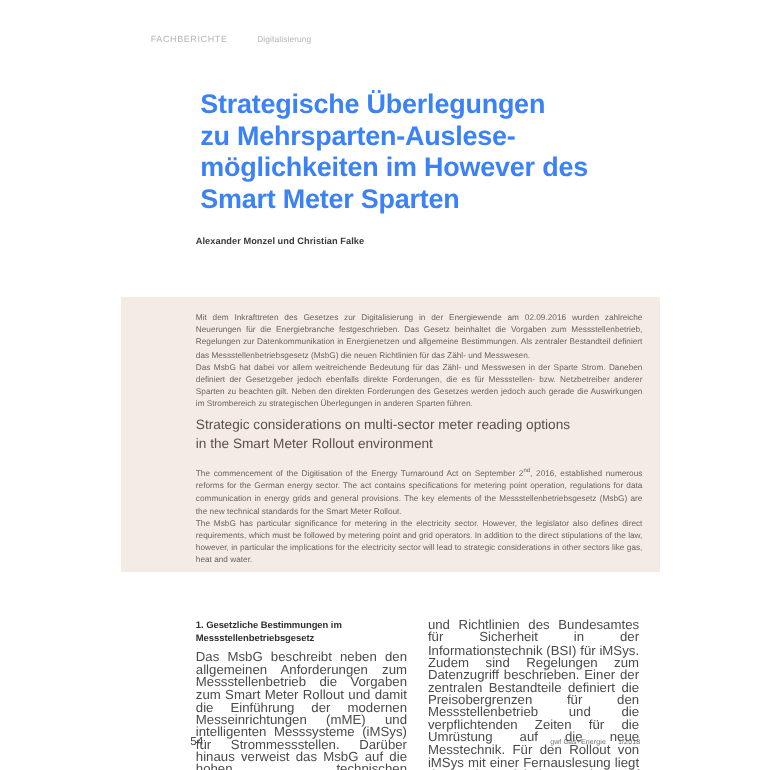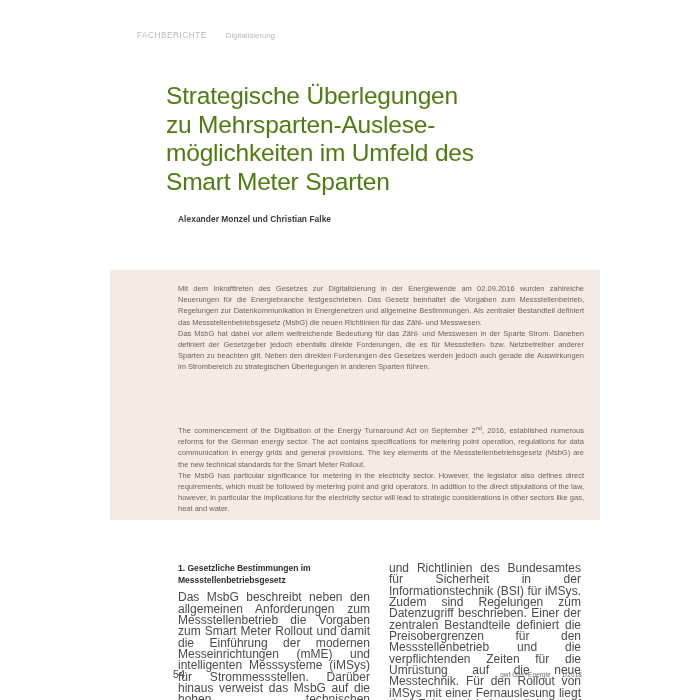--- a/index.html
+++ b/index.html
@@ -25,46 +25,46 @@
     background: #ffffff;
   }
 
   
   .running-head {
     position: absolute;
     left: 137px;
     top: 31px;
     display: flex;
     align-items: baseline;
-    gap: 1px;
+    gap: 9px;
     white-space: nowrap;
   }
   .rh-section {
     font-size: 8.2px;
     letter-spacing: 0.55px;
     color: #b9b5b2;
     font-weight: 400;
   }
   .rh-topic {
     font-size: 7.6px;
     color: #b9b5b2;
     letter-spacing: 0.1px;
     margin-left: 18px;
   }
 
   
   .title {
     position: absolute;
-    left: 166px;
+    left: 182px;
     top: 82px;
     width: 420px;
     font-size: 24.5px;
     line-height: 28.5px;
-    font-weight: 400;
-    color: #4d7c0f;
+    font-weight: 700;
+    color: #3b82f6;
     letter-spacing: -0.2px;
   }
   .title-line { display: block; white-space: nowrap; }
 
   
   .authors {
     position: absolute;
     left: 178px;
     top: 214px;
     font-size: 8.4px;
@@ -190,36 +190,37 @@
 <div class="page">
 
   <div class="running-head">
     <span class="rh-section">FACHBERICHTE</span>
     <span class="rh-topic">Digitalisierung</span>
   </div>
 
   <h1 class="title">
     <span class="title-line">Strategische Überlegungen</span>
     <span class="title-line">zu Mehrsparten-Auslese-</span>
-    <span class="title-line">möglichkeiten im Umfeld des</span>
+    <span class="title-line">möglichkeiten im However des</span>
     <span class="title-line">Smart Meter Sparten</span>
   </h1>
 
   <div class="authors">Alexander Monzel und Christian Falke</div>
 
 
   <div class="abstract-box">
 
     <div class="abstract-de">
       <p>Mit dem Inkrafttreten des Gesetzes zur Digitalisierung in der Energiewende am 02.09.2016 wurden zahlreiche Neuerungen für die Energiebranche festgeschrieben. Das Gesetz beinhaltet die Vorgaben zum Messstellenbetrieb, Regelungen zur Datenkommunikation in Energienetzen und allgemeine Bestimmungen. Als zentraler Bestandteil definiert das Messstellenbetriebsgesetz (MsbG) die neuen Richtlinien für das Zähl- und Messwesen.</p>
       <p>Das MsbG hat dabei vor allem weitreichende Bedeutung für das Zähl- und Messwesen in der Sparte Strom. Daneben definiert der Gesetzgeber jedoch ebenfalls direkte Forderungen, die es für Messstellen- bzw. Netzbetreiber anderer Sparten zu beachten gilt. Neben den direkten Forderungen des Gesetzes werden jedoch auch gerade die Auswirkungen im Strombereich zu strategischen Überlegungen in anderen Sparten führen.</p>
     </div>
 
     <h2 class="abstract-en-heading">
-      <br>
+      <span>Strategic considerations on multi-sector meter reading options</span><br>
+      <span>in the Smart Meter Rollout environment</span>
     </h2>
 
     <div class="abstract-en">
       <p><span>The commencement of the Digitisation of the Energy Turnaround Act on September 2</span><sup>nd</sup><span>, 2016, established numerous reforms for the German energy sector. The act contains specifications for metering point operation, regulations for data communication in energy grids and general provisions. The key elements of the Messstellenbetriebsgesetz (MsbG) are the new technical standards for the Smart Meter Rollout.</span></p>
       <p>The MsbG has particular significance for metering in the electricity sector. However, the legislator also defines direct requirements, which must be followed by metering point and grid operators. In addition to the direct stipulations of the law, however, in particular the implications for the electricity sector will lead to strategic considerations in other sectors like gas, heat and water.</p>
     </div>
   </div>
 
   <div class="columns">
     <div class="col">

